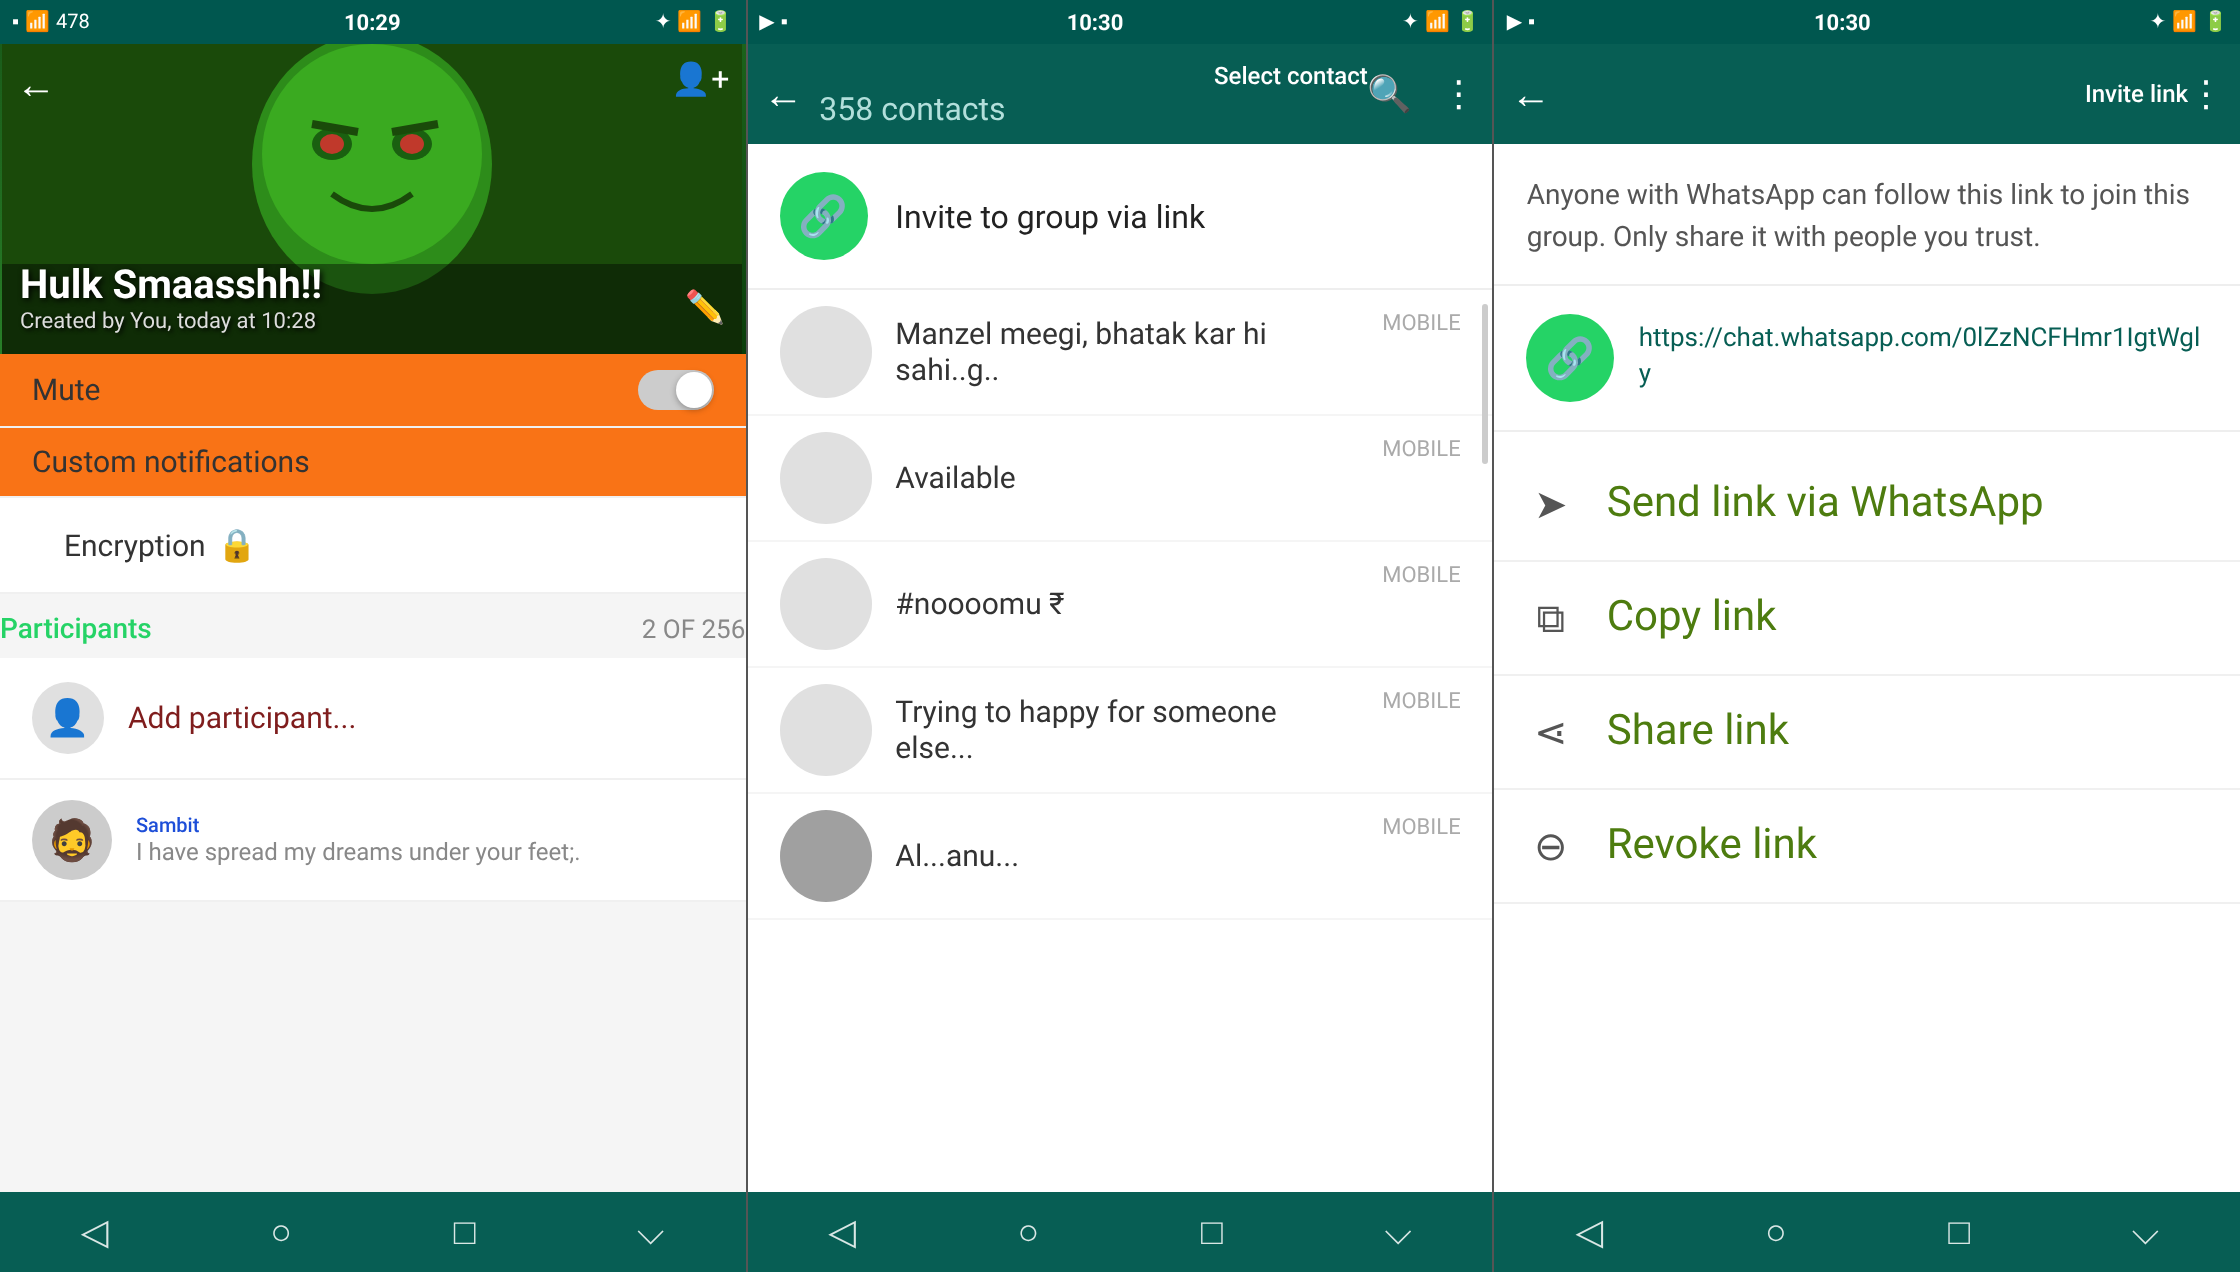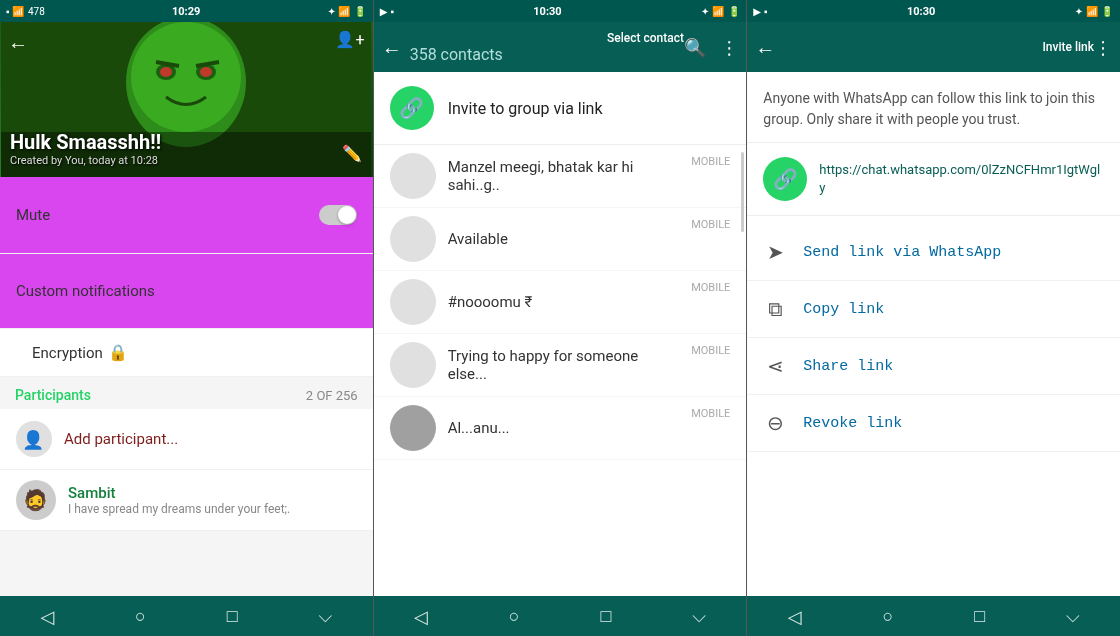--- a/index.html
+++ b/index.html
@@ -152,22 +152,22 @@
       color: #fff;
       font-size: 16px;
     }
 
     .info-section {
       flex: 1;
       overflow-y: auto;
       background: #f5f5f5;
     }
     .info-row {
-      background: #d946ef;
-      padding: 28px 16px;
+      background: #f97316;
+      padding: 8px 16px;
       display: flex;
       align-items: center;
       justify-content: space-between;
       border-bottom: 1px solid #f0f0f0;
       gap: 48px;
     }
     .info-row-label {
       font-size: 15px;
       color: #333;
     }
@@ -205,21 +205,21 @@
       color: #888;
       margin-top: 4px;
       line-height: 1.4;
     }
     .lock-icon-green {
       color: #25d366;
       font-size: 16px;
     }
     .participants-header {
       background: #f5f5f5;
-      padding: 10px 15px 6px;
+      padding: 10px 0 6px;
       display: flex;
       justify-content: space-between;
       align-items: center;
     }
     .participants-label {
       font-size: 14px;
       color: #25d366;
       font-weight: 500;
     }
     .participants-count {
@@ -263,22 +263,22 @@
       border-radius: 50%;
       background: #ccc;
       overflow: hidden;
       display: flex;
       align-items: center;
       justify-content: center;
       font-size: 20px;
       flex-shrink: 0;
     }
     .contact-info .contact-name {
-      font-size: 15px;
-      color: #15803d;
+      font-size: 10px;
+      color: #1d4ed8;
       font-weight: 500;
     }
     .contact-info .contact-status {
       font-size: 12px;
       color: #888;
     }
 
     
     .contact-list {
       flex: 1;
@@ -390,23 +390,22 @@
       border-bottom: 1px solid #f0f0f0;
       cursor: pointer;
     }
     .action-icon {
       font-size: 20px;
       color: #555;
       width: 24px;
       text-align: center;
     }
     .action-label {
-      font-size: 15px;
-      color: #0369a1;
-      font-family: Liberation Mono, monospace;
+      font-size: 21px;
+      color: #4d7c0f;
     }
   </style>
 </head>
 <body>
 
 <div class="panel">
 
   <div class="status-bar">
     <div class="left-icons">
       <span class="status-icon">▪</span>

